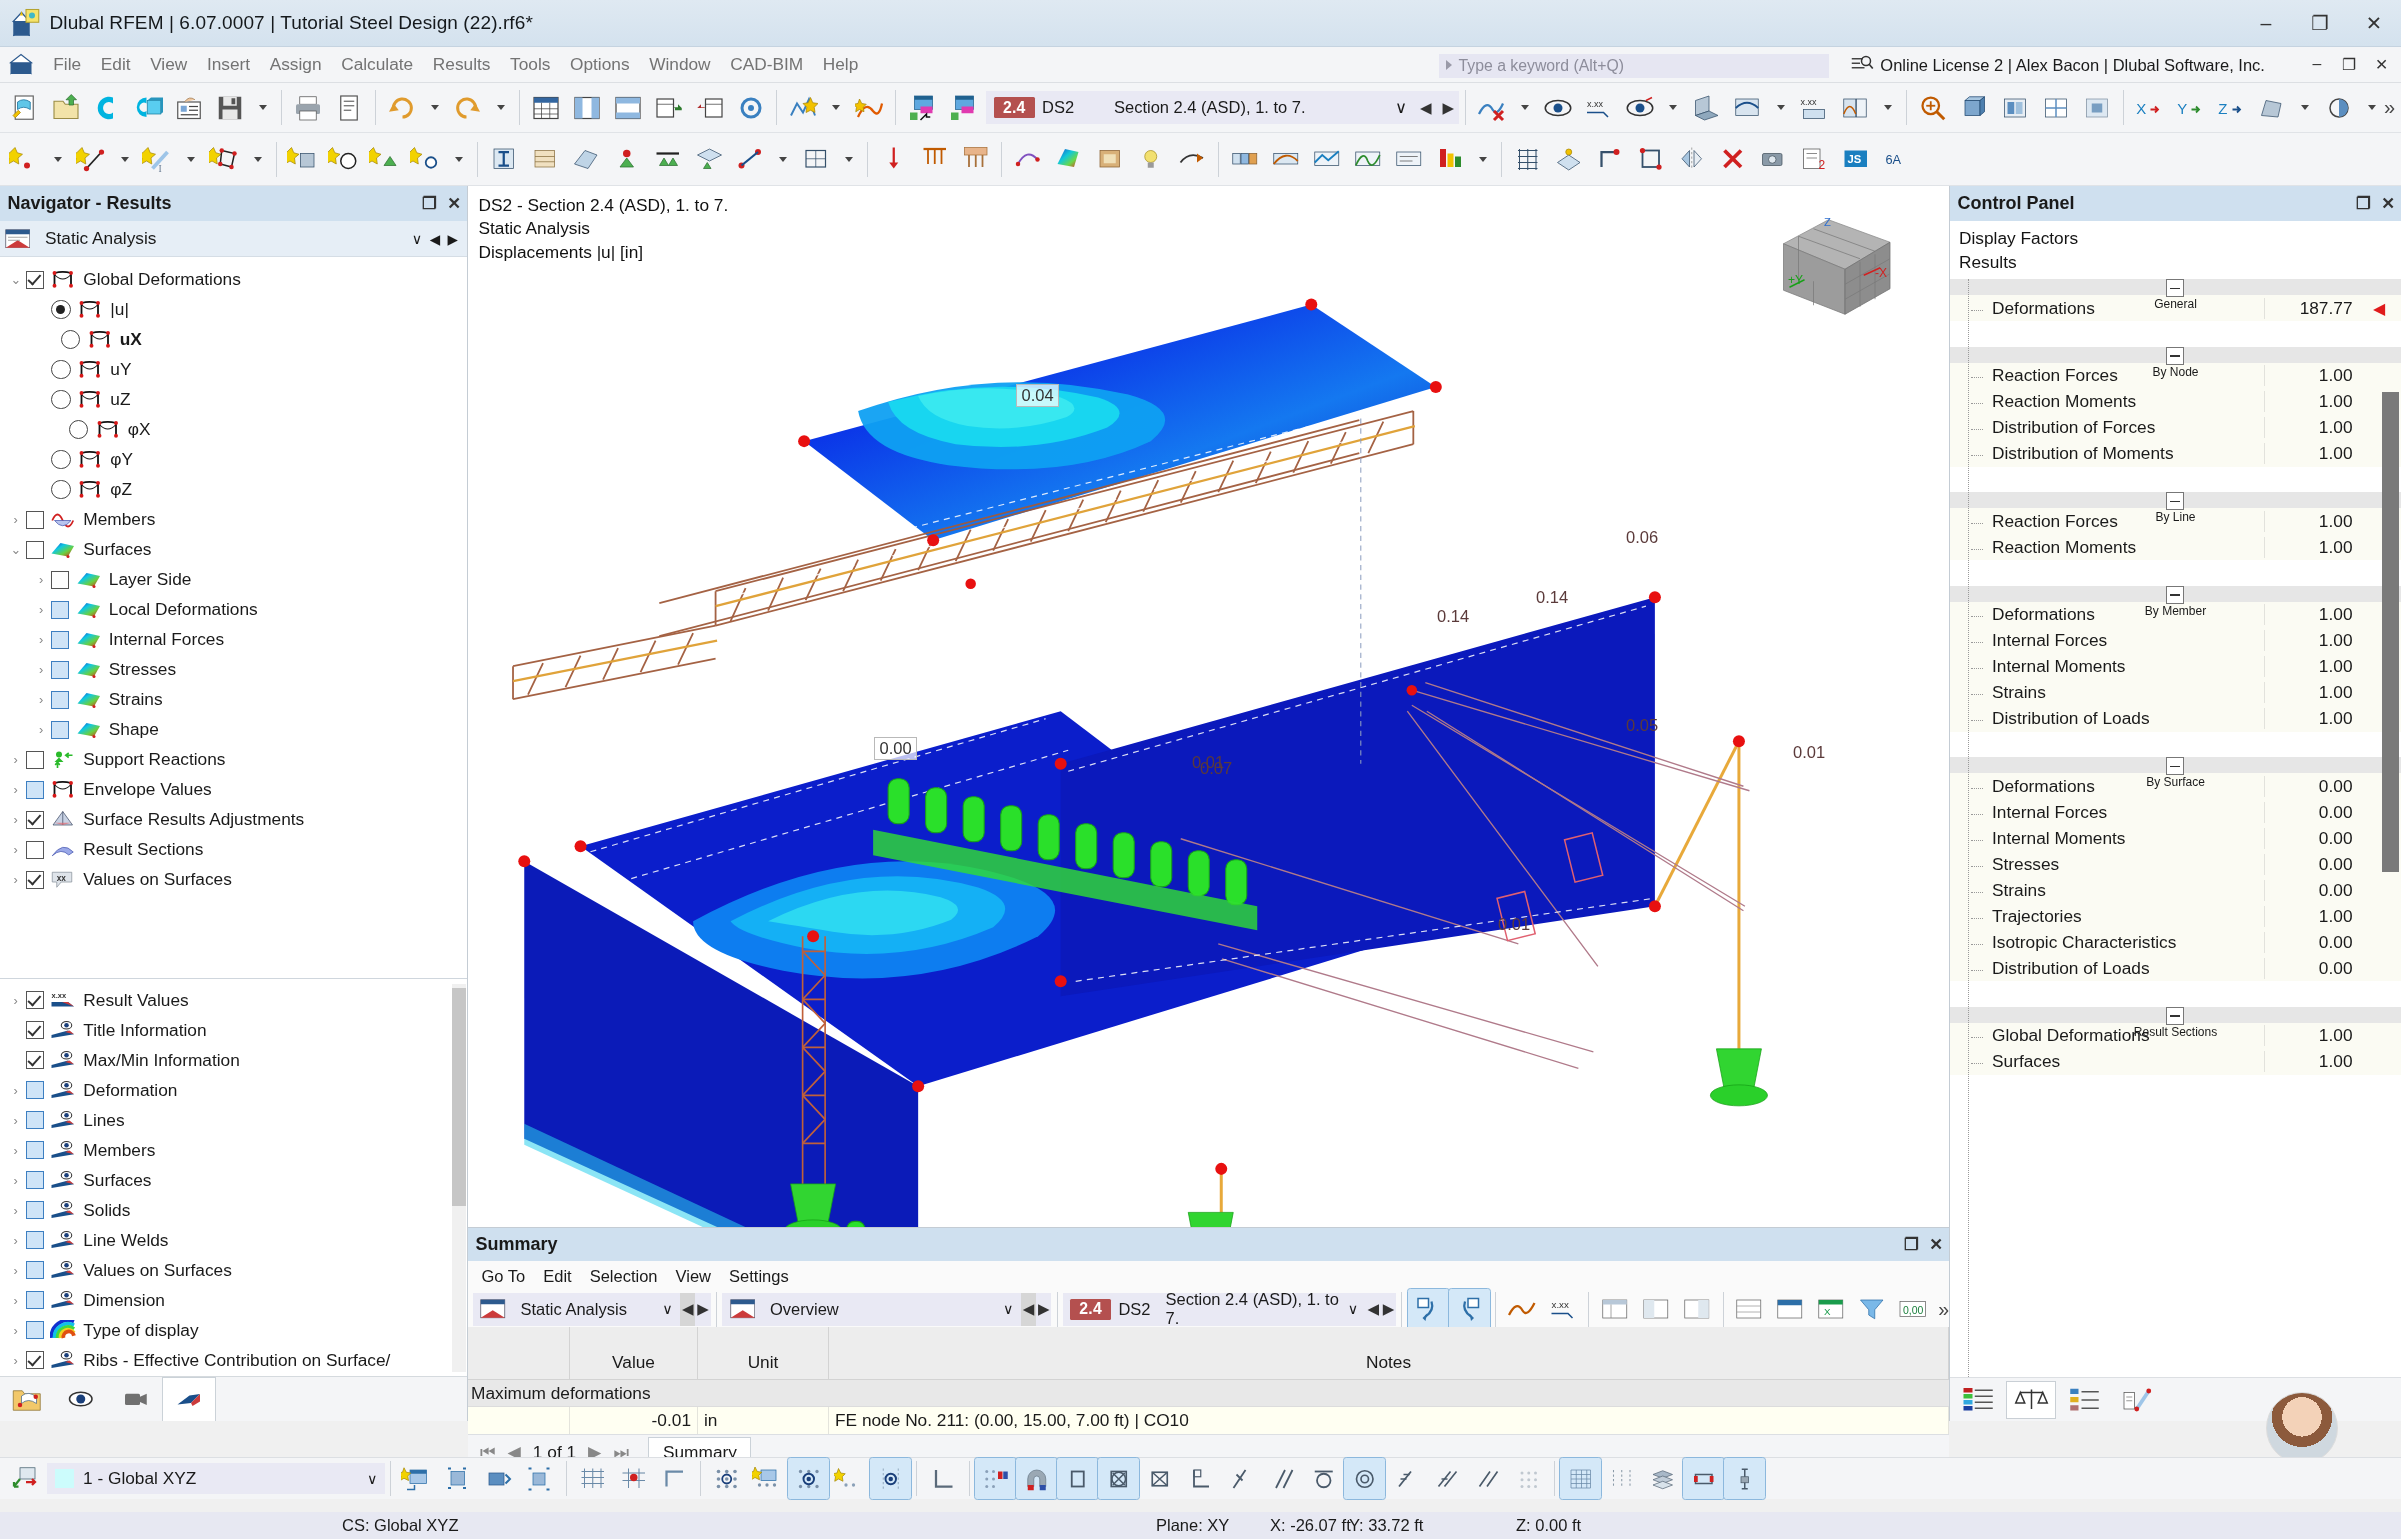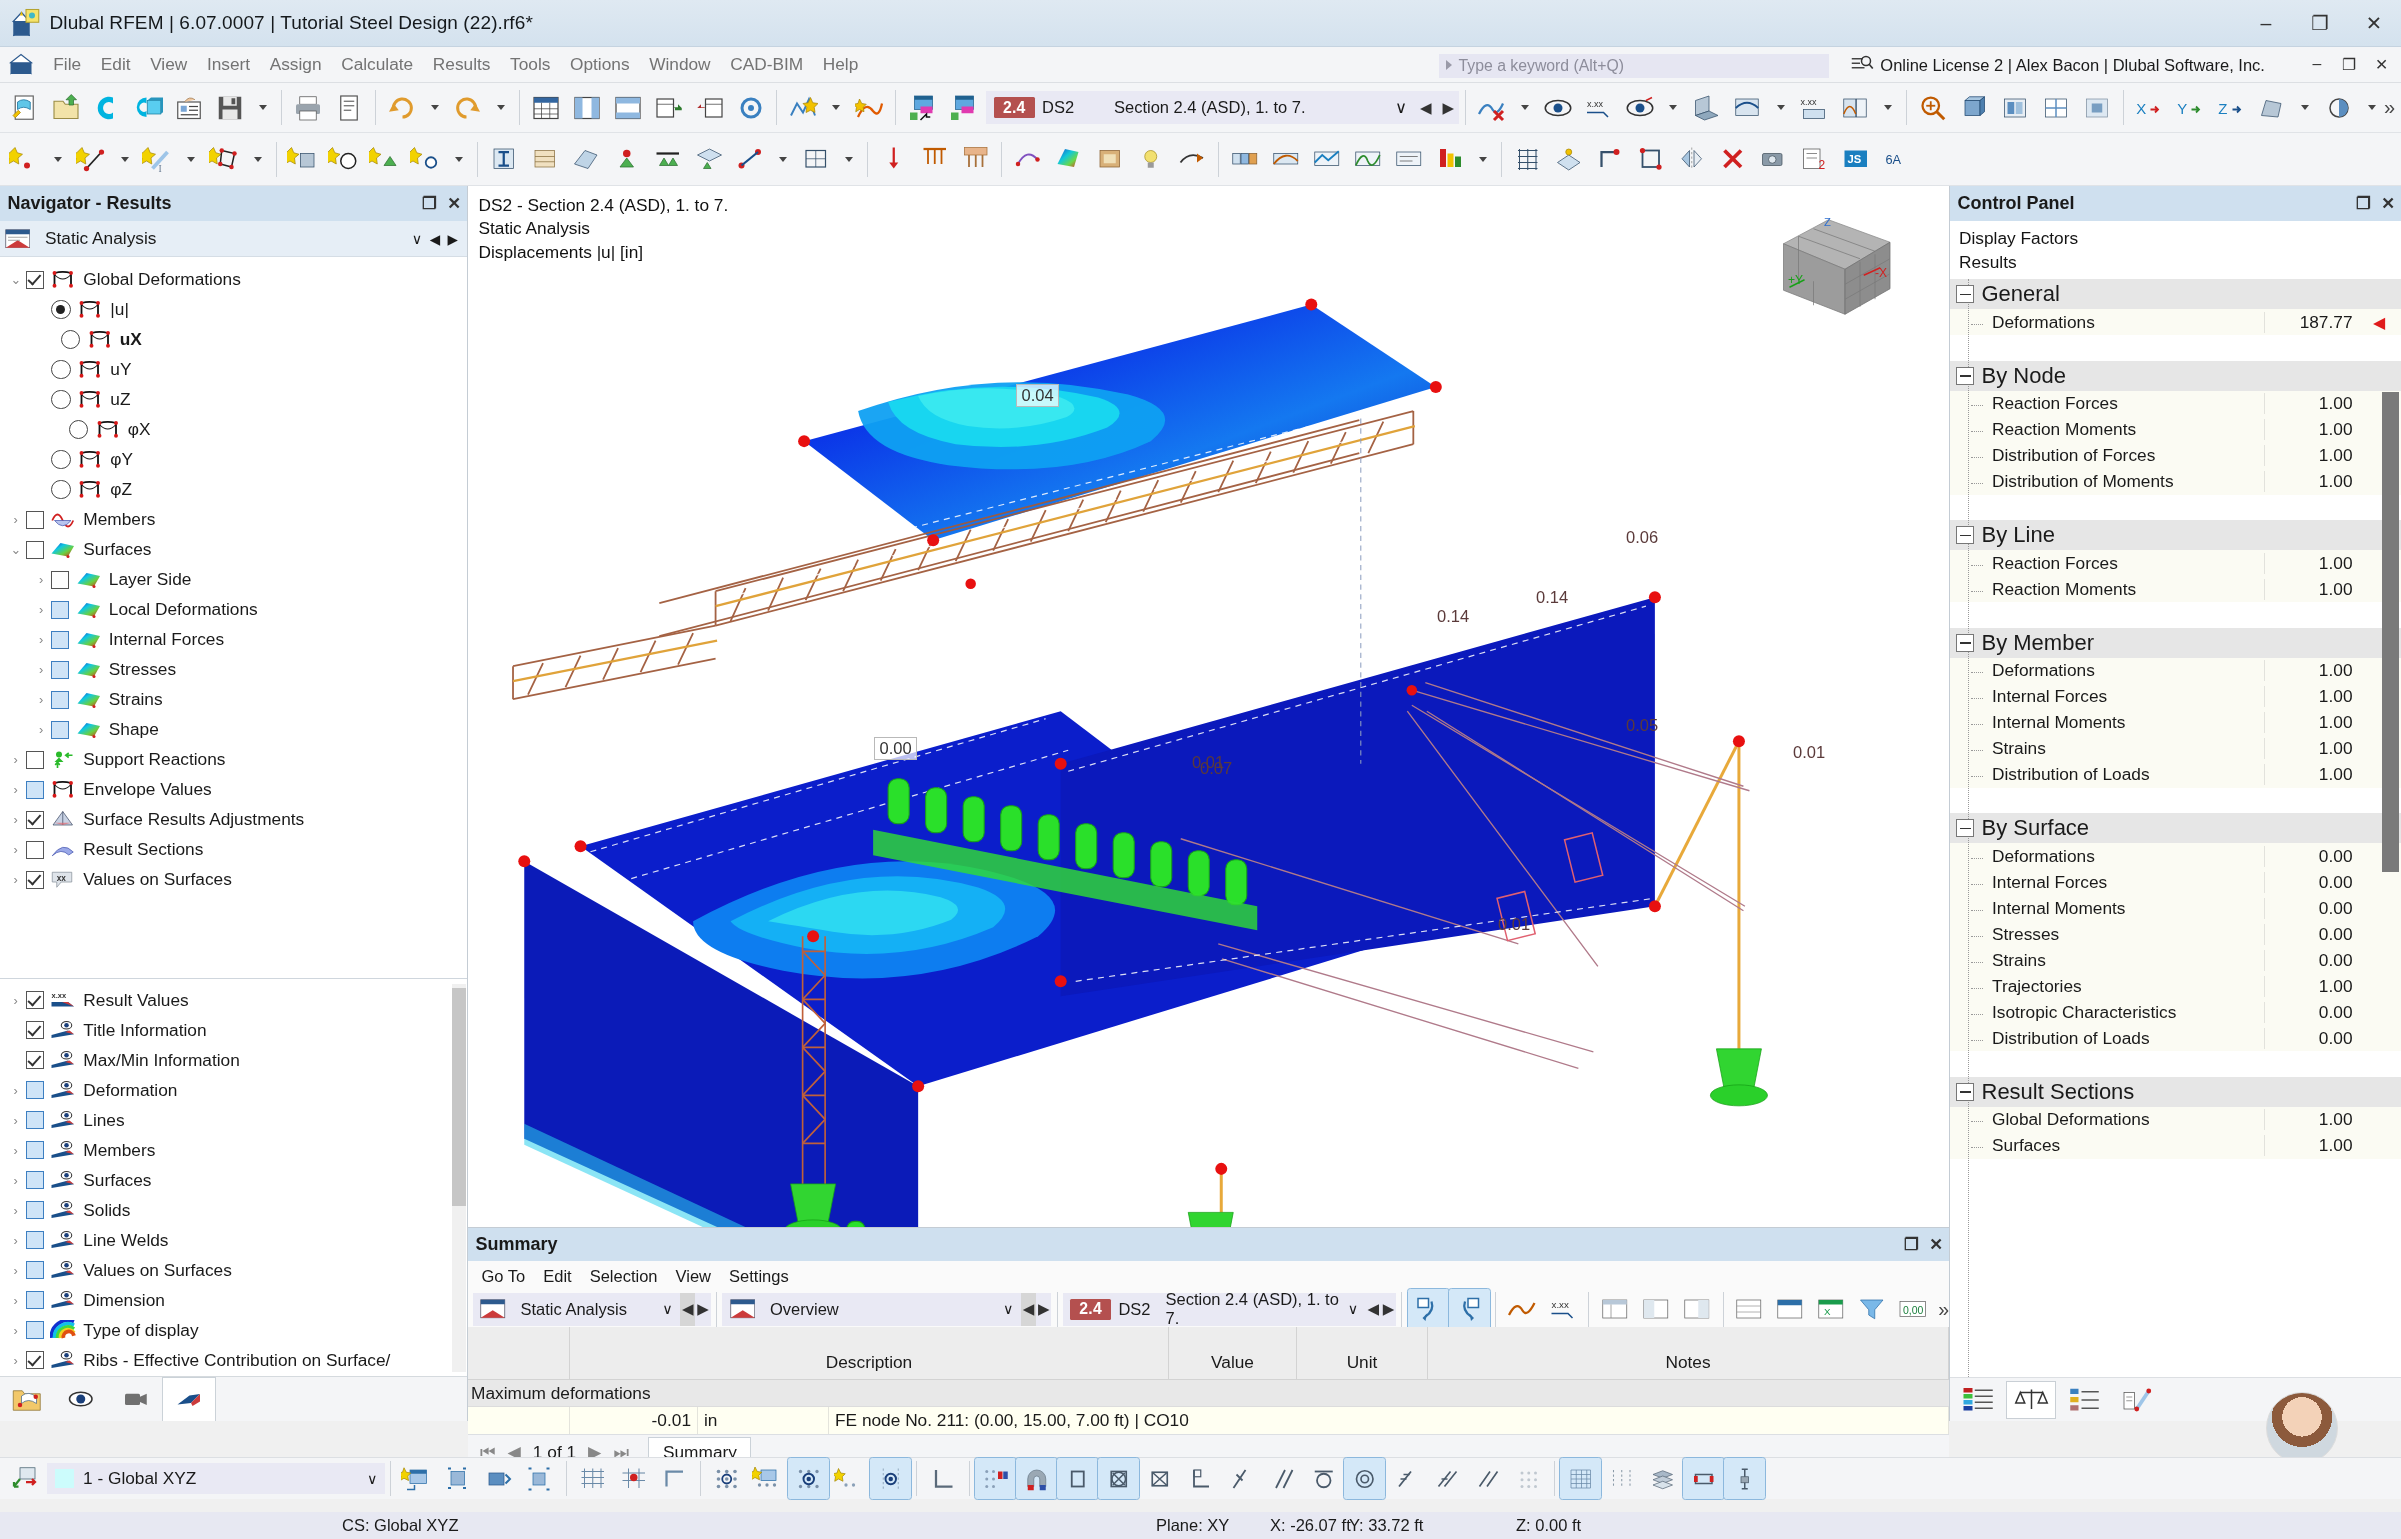--- a/index.html
+++ b/index.html
@@ -86,21 +86,21 @@
   .res-box { position:absolute; font-size:16.5px; color:#333; background:rgba(255,255,255,.72);
       border:0.8px solid #b9b9b9; padding:0.8px 4.5px; }
   #viewcube { position:absolute; right:44px; top:22.5px; width:135px; height:113px; }
   #axis-tri { position:absolute; left:45px; bottom:44px; width:75px; height:83px; }
 
   
   #ctrlpanel { width:452px; background:#fff; border-left:0.8px solid #c4ccd4; display:flex; flex-direction:column;
       flex:0 0 auto; }
   .cp-sub { padding:6px 9px 4.5px 9px; font-size:17.3px; line-height:1.38; color:#141414; }
   .cp-body { flex:1; position:relative; overflow:hidden; }
-  .cp-grp { height:30px; background:#e6e6e6; display:flex; align-items:center; font-size:22px; }
+  .cp-grp { height:16px; background:#e6e6e6; display:flex; align-items:center; font-size:12px;flex-direction:column; }
   .cp-grp .minus { width:18px;height:18px; border:0.8px solid #777; background:#fff; margin-left:6px;
       margin-right:7.5px; position:relative; flex:0 0 auto; }
   .cp-grp .minus::after { content:""; position:absolute; left:3px; top:7.5px; width:10.5px;height:1.5px;background:#333; }
   .cp-row { height:26px; display:flex; align-items:center; font-size:17.3px; background:#fbfbf3; }
   .cp-row .rl { flex:1; padding-left:42px; position:relative; }
   .cp-row .rl::before { content:""; position:absolute; left:21px; top:12px; width:12px;height:0.8px;
       border-top:0.8px dotted #999; }
   .cp-row .rv { width:93px; text-align:right; padding-right:4.5px; border-left:0.8px solid #e2e2dc; }
   .cp-row .rx { width:44px; text-align:center; }
   .cp-gap { height:25.5px; background:#fff; }
@@ -1895,21 +1895,20 @@
           <rect x="4" y="10" width="34" height="20" fill="#fff" stroke="#666"></rect>
           <text x="8" y="26" font-size="14" fill="#1a7f3c" font-family="sans-serif">0,00</text>
         </svg>
       </div>
     <div style="font-size:19.5px;color:#444;margin-left:4.5px">»</div>
   </div>
 
   <div class="sm-tbl">
     <div class="sm-hdr">
       <div class="c topbar" style="width:102px"></div>
-      <div class="c" style="width:599px">Description</div>
       <div class="c" style="width:128px">Value</div>
       <div class="c" style="width:131px">Unit</div>
       <div class="c" style="flex:1">Notes</div>
     </div>
     <div class="sm-secrow">Maximum deformations</div>
     <div id="sm-rows">
         <div class="sm-row">
           <div class="c" style="width:102px"></div>
           <div class="c" style="width:128px;justify-content:flex-end">-0.01</div>
           <div class="c" style="width:131px">in</div>

